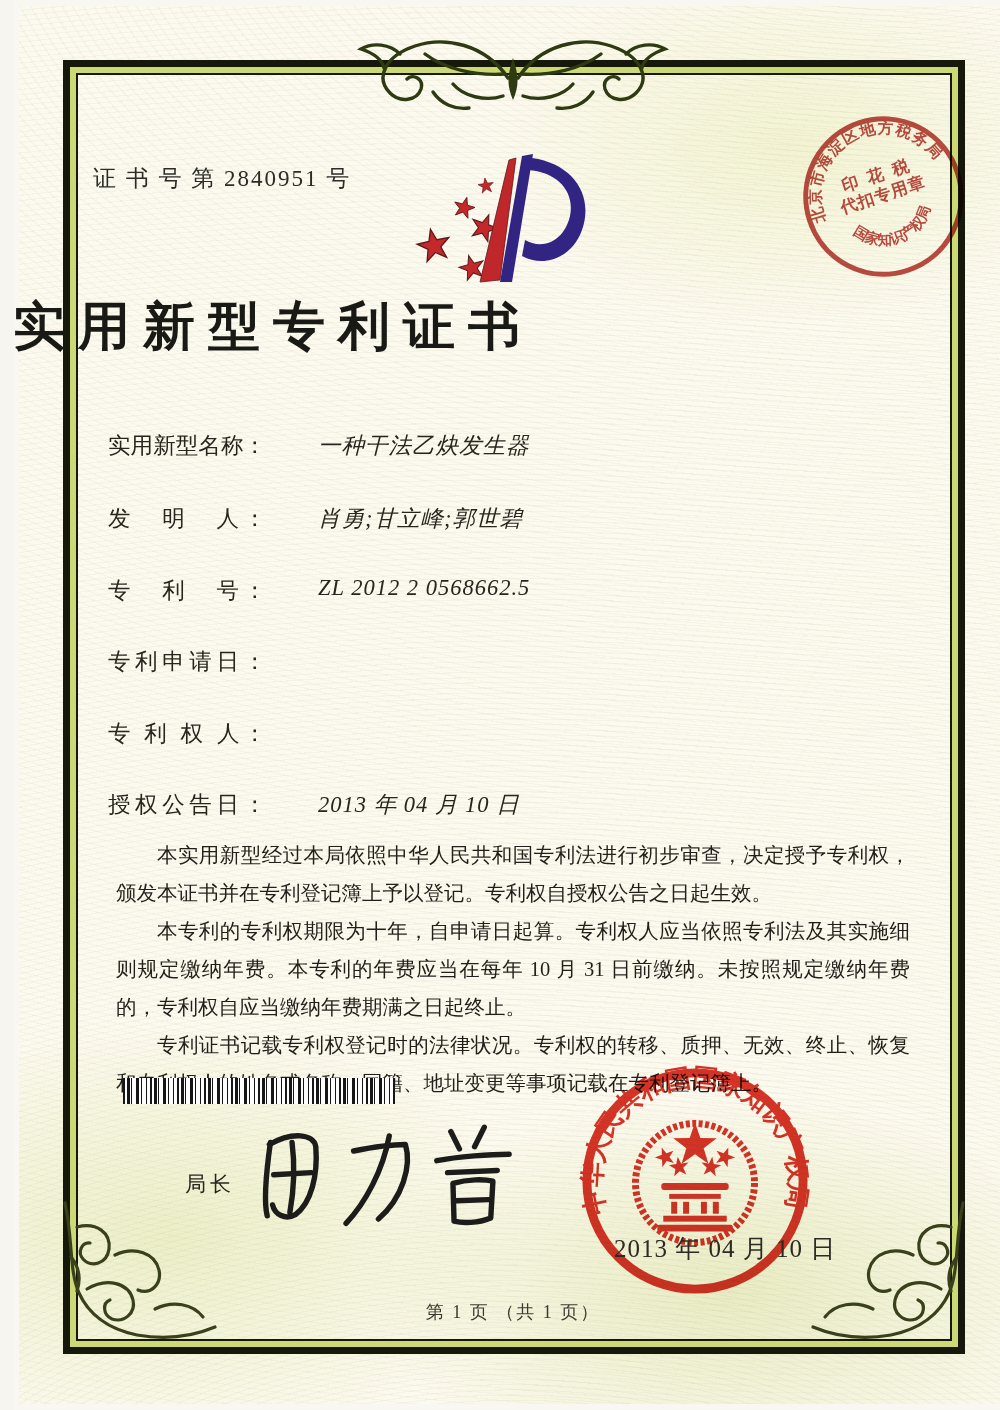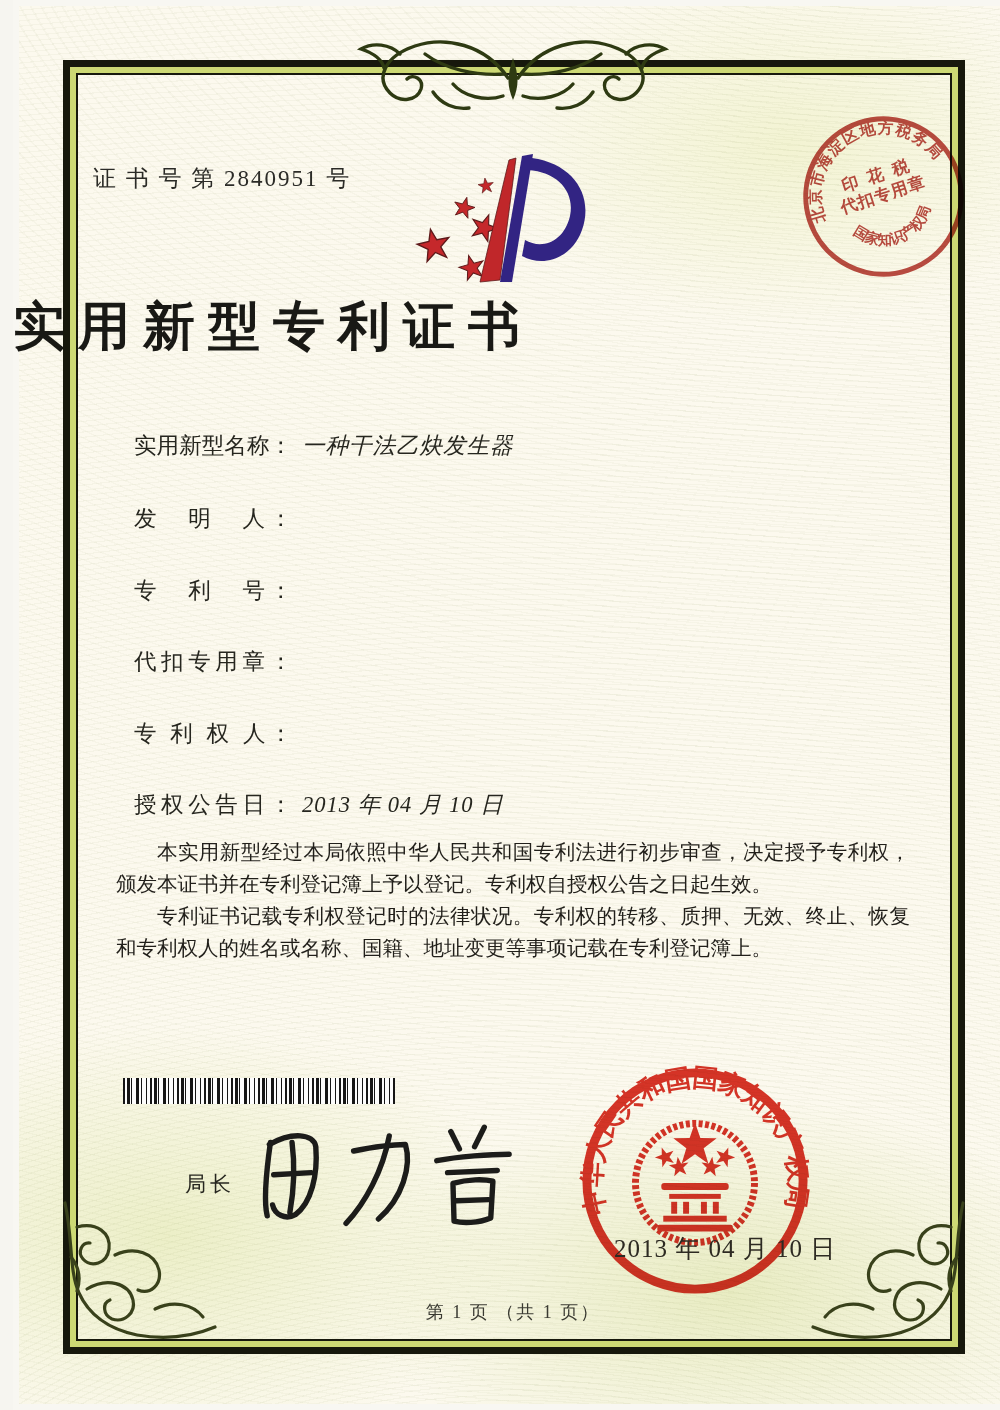--- a/index.html
+++ b/index.html
@@ -15,24 +15,24 @@
     repeating-radial-gradient(ellipse 820px 500px at 88% -12%, rgba(125,138,75,.045) 0 2px, transparent 2px 10px);}
   .frame{position:absolute;top:60px;left:50px;right:48px;bottom:56px;border:7px solid #17180c;
     box-shadow: inset 0 0 0 6px #cdd974, inset 0 0 0 8px #17180c; z-index:1;}
   .abs{position:absolute;}
   .cert-no{left:80px;top:163px;font-size:23px;color:#2b2b27;letter-spacing:2px;z-index:3;}
   .logo{left:393px;top:148px;width:215px;height:145px;z-index:3;}
   .tax-stamp{left:778px;top:104px;width:185px;height:185px;z-index:4;transform:rotate(-18deg);
     mix-blend-mode:multiply;opacity:.88;}
   .title{left:0;right:0;top:292px;text-align:left;font-size:52px;font-weight:bold;color:#191915;
     letter-spacing:13px;z-index:3;}
-  .fld{position:absolute;left:121px;display:flex;font-size:22.5px;color:#26261f;white-space:nowrap;z-index:3;}
+  .fld{position:absolute;left:95px;display:flex;font-size:22.5px;color:#26261f;white-space:nowrap;z-index:3;gap:42px;}
   .fld .lbl{display:inline-block;width:158px;text-align:justify;text-align-last:justify;text-justify:inter-character;}
   .fld .val{margin-left:10px;letter-spacing:1px;font-style:italic;}
-  .body-text{left:103px;width:794px;top:836px;font-size:20.5px;line-height:32px;color:#211f1a;
+  .body-text{left:103px;width:794px;top:836px;font-size:20.5px;line-height:38px;color:#211f1a;
     text-align:justify;z-index:3;}
   .body-text p{margin:0;text-indent:2em;}
   .barcode{left:110px;top:1078px;width:272px;height:26px;z-index:3;background:
     repeating-linear-gradient(90deg,#161616 0 2px,#fdfdfd 2px 4px,#161616 4px 7px,#fdfdfd 7px 8px,
     #161616 8px 9px,#fdfdfd 9px 13px,#161616 13px 16px,#fdfdfd 16px 18px,#161616 18px 19px,#fdfdfd 19px 23px,
     #161616 23px 24px,#fdfdfd 24px 27px);}
   .director{left:172px;top:1170px;font-size:21px;color:#26261f;letter-spacing:4px;z-index:3;}
   .signature{left:238px;top:1118px;width:270px;height:120px;z-index:3;}
   .seal{left:563px;top:1062px;width:238px;height:238px;z-index:4;mix-blend-mode:multiply;opacity:.95;}
   .seal-date{left:601px;top:1232px;font-size:25px;color:#2d2a22;letter-spacing:1px;z-index:5;white-space:nowrap;}
@@ -120,37 +120,40 @@
   </svg>
 
   <div class="abs title">实用新型专利证书</div>
 
   <div class="fld" style="top:430px">
     <span class="lbl">实用新型名称：</span>
     <span class="val">一种干法乙炔发生器</span>
   </div>
   <div class="fld" style="top:503px">
     <span class="lbl">发　明　人：</span>
+    <span class="val">肖勇;甘立峰;郭世碧</span>
   </div>
   <div class="fld" style="top:575px">
     <span class="lbl">专　利　号：</span>
+    <span class="val">ZL 2012 2 0568662.5</span>
   </div>
   <div class="fld" style="top:646px">
-    <span class="lbl">代扣专用章：</span>
+    <span class="lbl">专利申请日：</span>
   </div>
   <div class="fld" style="top:718px">
     <span class="lbl">专 利 权 人：</span>
   </div>
   <div class="fld" style="top:789px">
     <span class="lbl">授权公告日：</span>
     <span class="val">2013 年 04 月 10 日</span>
   </div>
 
   <div class="abs body-text">
     <p>本实用新型经过本局依照中华人民共和国专利法进行初步审查，决定授予专利权，颁发本证书并在专利登记簿上予以登记。专利权自授权公告之日起生效。</p>
+    <p>本专利的专利权期限为十年，自申请日起算。专利权人应当依照专利法及其实施细则规定缴纳年费。本专利的年费应当在每年 10 月 31 日前缴纳。未按照规定缴纳年费的，专利权自应当缴纳年费期满之日起终止。</p>
     <p>专利证书记载专利权登记时的法律状况。专利权的转移、质押、无效、终止、恢复和专利权人的姓名或名称、国籍、地址变更等事项记载在专利登记簿上。</p>
   </div>
 
   <div class="abs barcode"></div>
 
   <div class="abs director">局长</div>
   <svg class="abs signature" viewBox="0 0 250 110">
     <g stroke="#1c1c1a" fill="none" stroke-width="5" stroke-linecap="round" stroke-linejoin="round">
       <path d="M18,22 C14,50 12,78 15,90"></path>
       <path d="M17,24 C38,12 58,14 60,26 C62,52 56,78 41,89 C32,94 22,89 20,80"></path>

